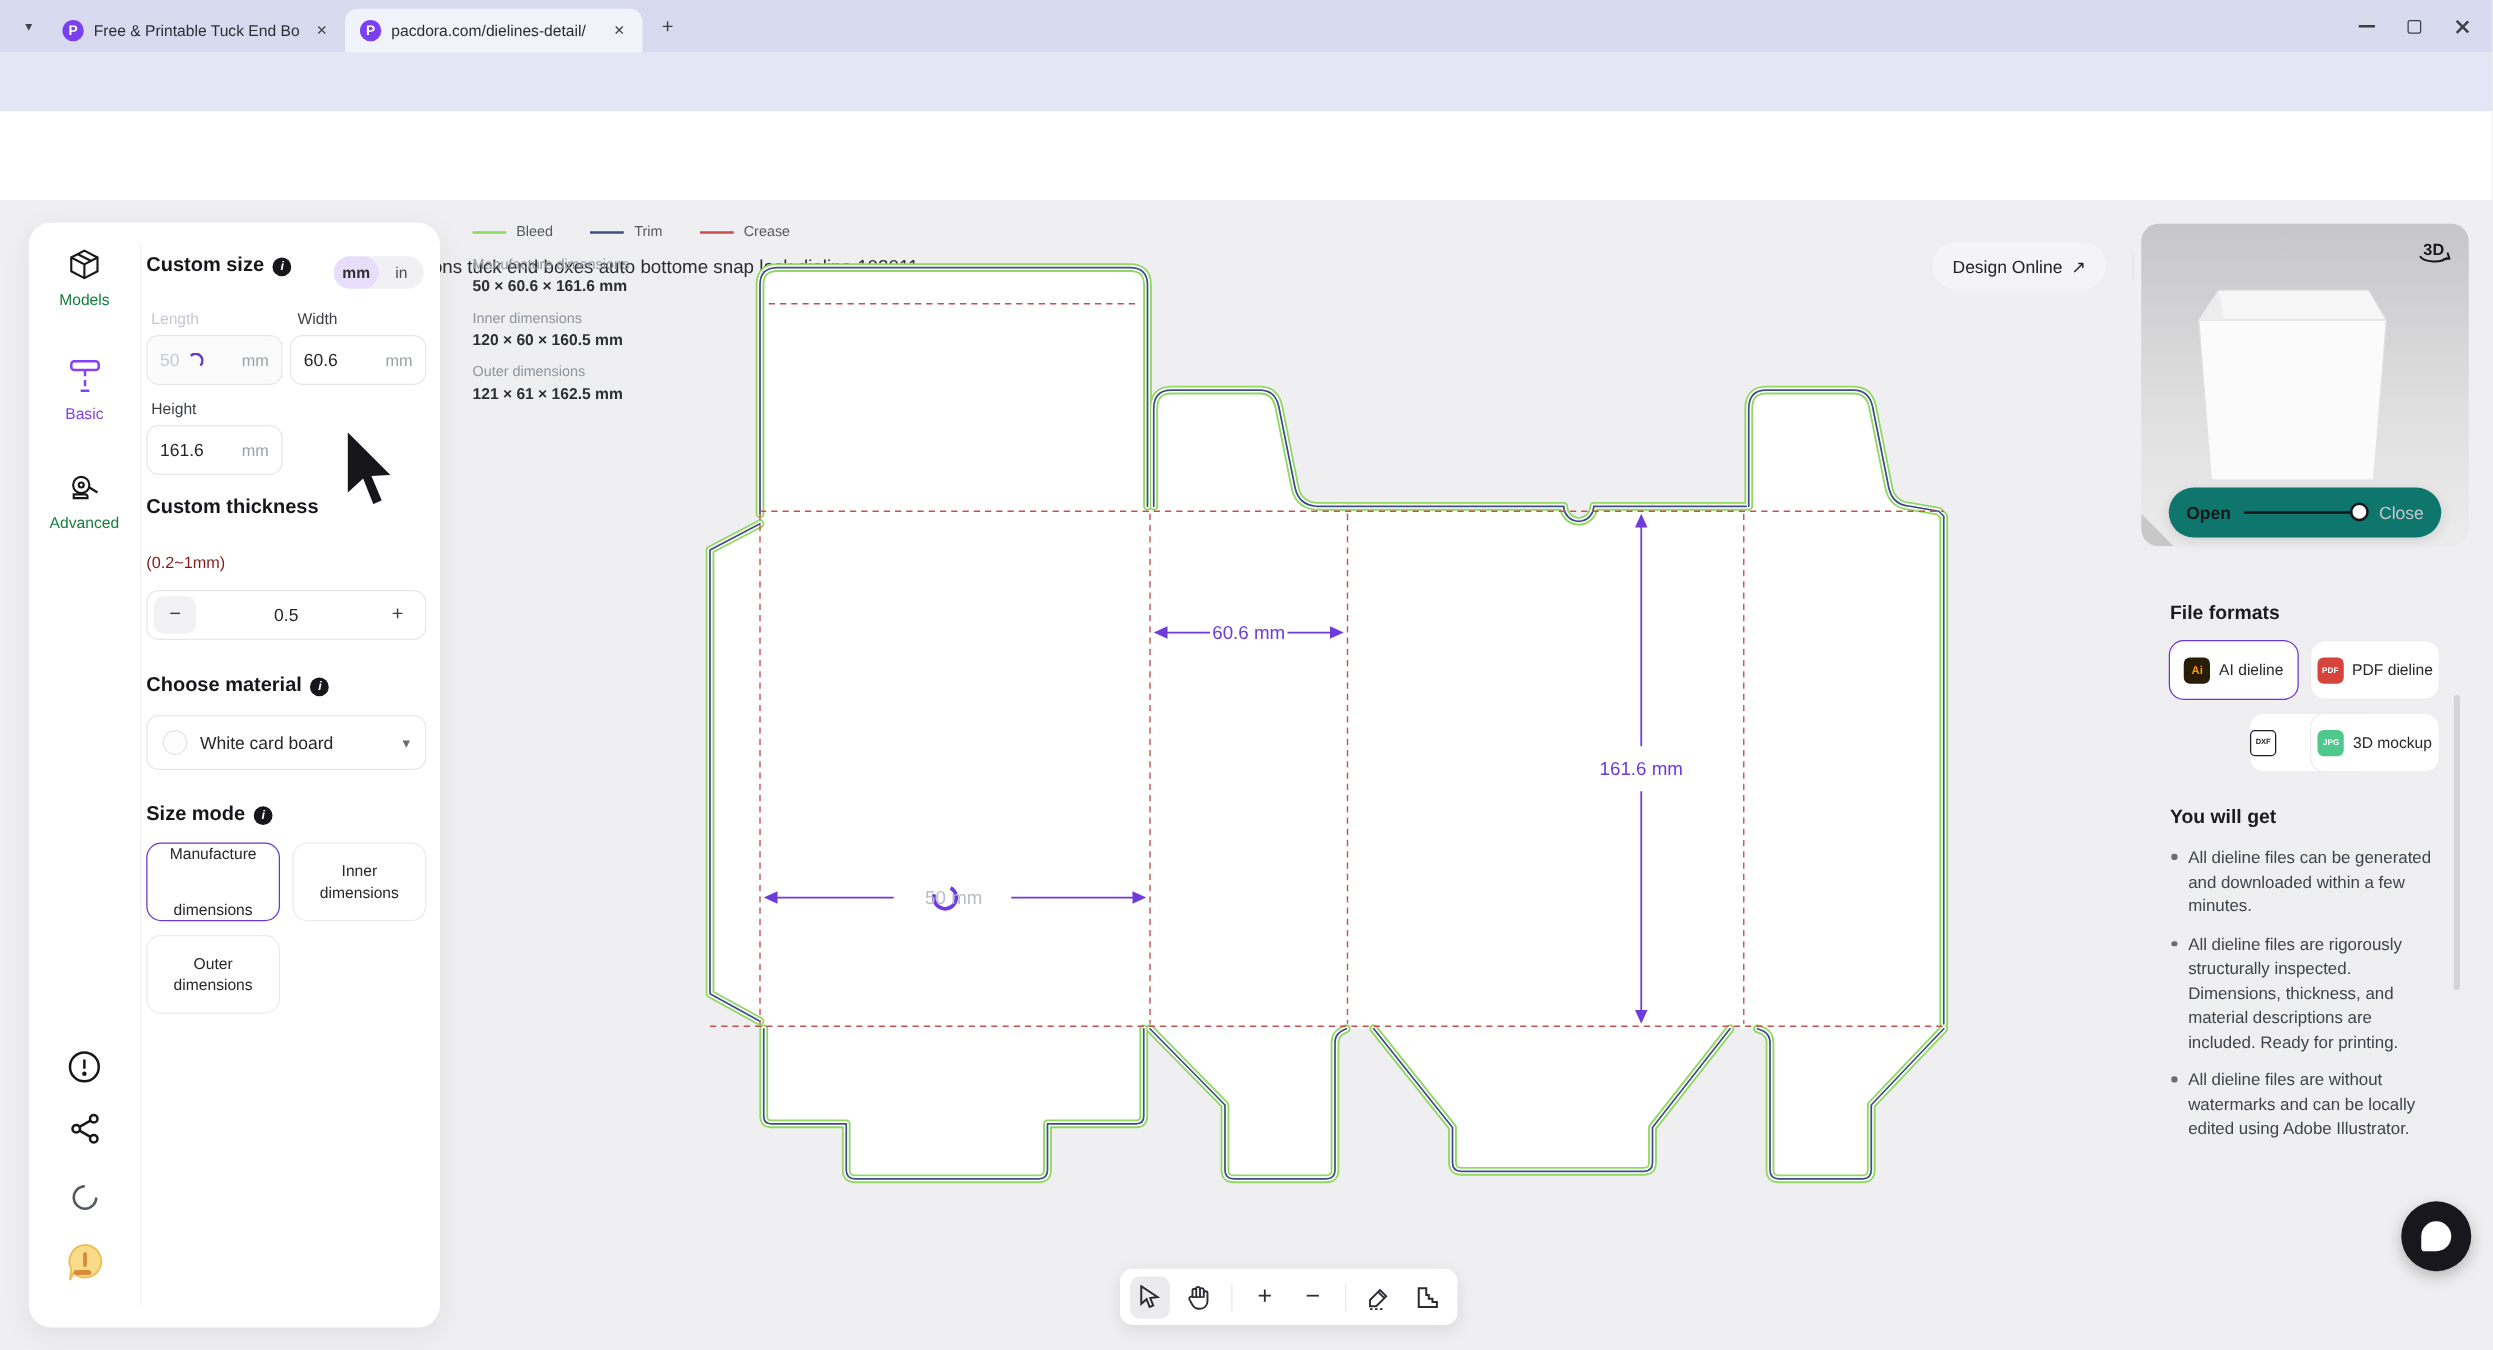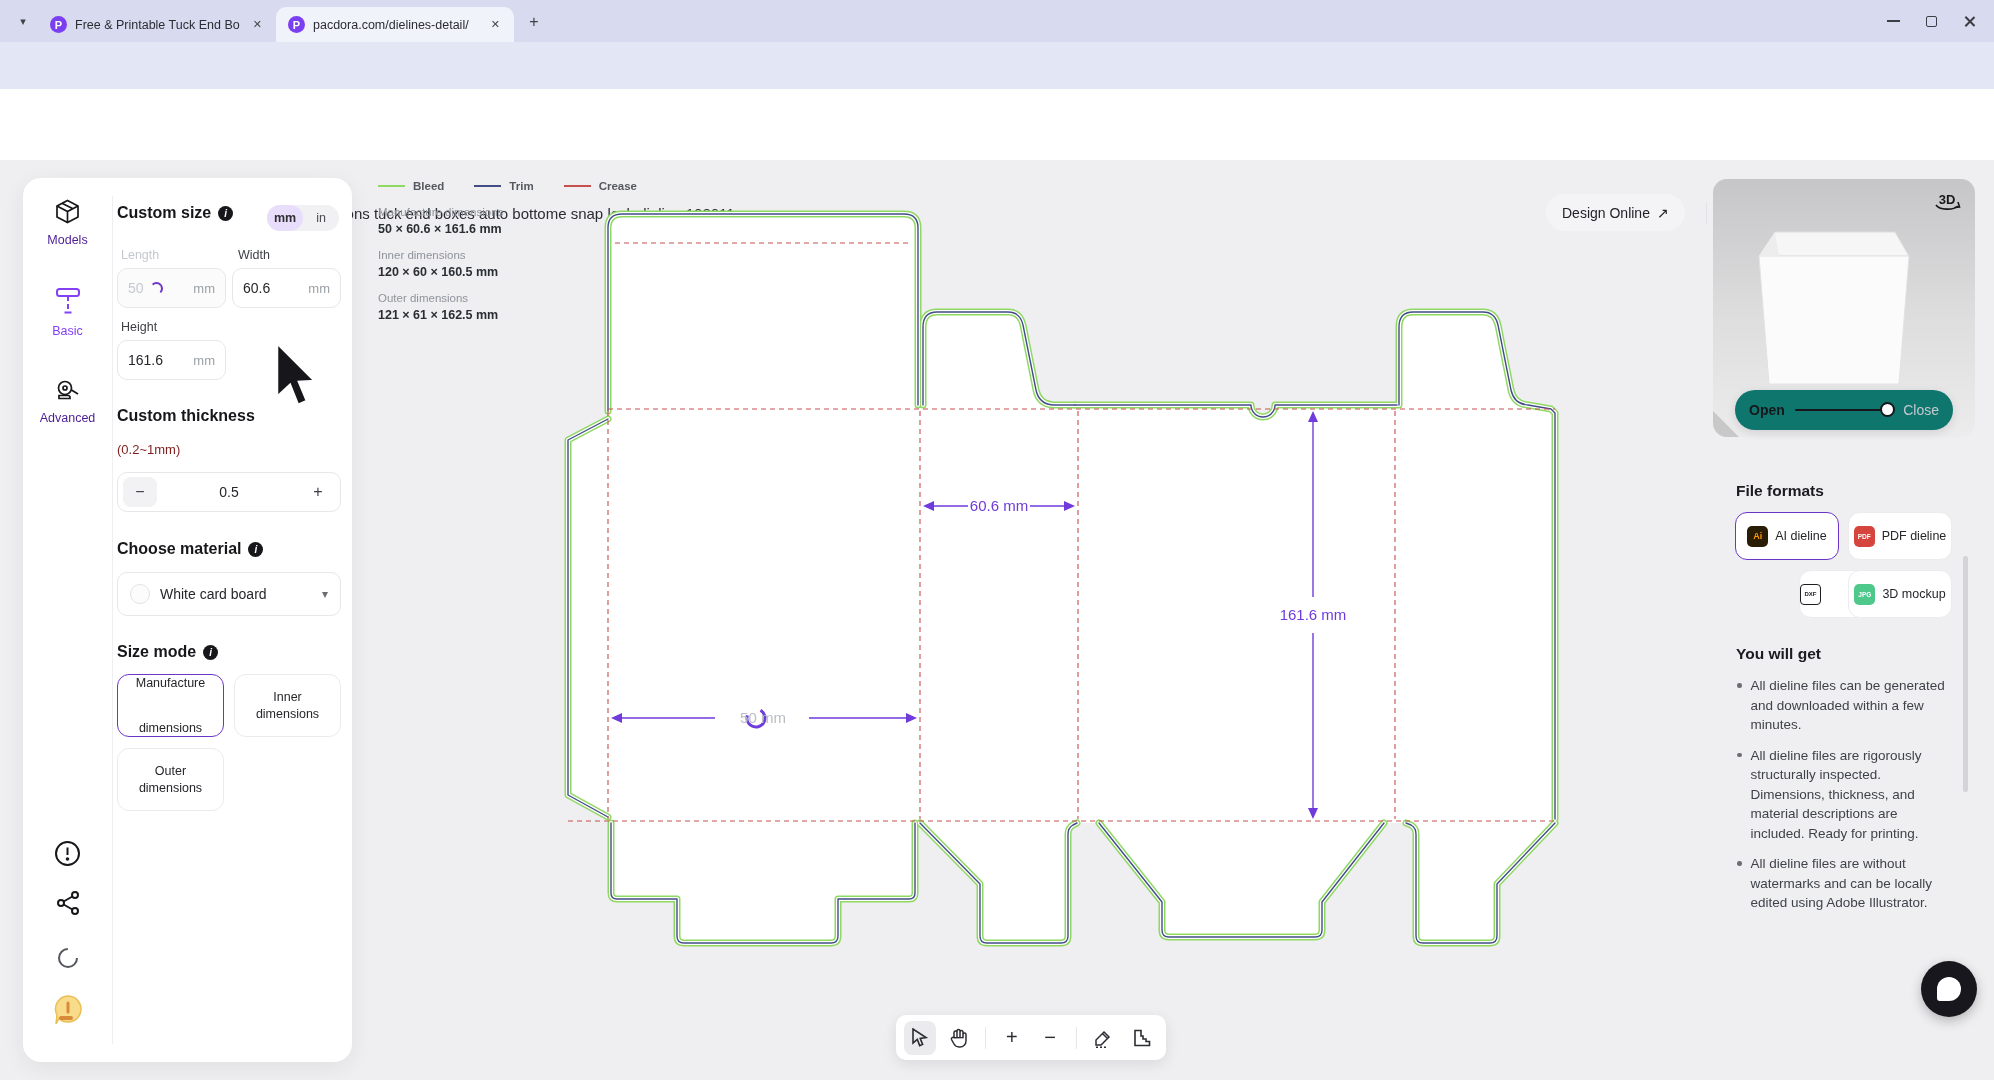--- a/index.html
+++ b/index.html
@@ -40,21 +40,21 @@
   .logo { position:absolute; left:40px; top:110px; font-size:23px; font-weight:700; letter-spacing:-0.5px; color:#121216; }
   .ptitle { position:absolute; left:238px; top:116px; font-size:15px; color:#2a2c31; }
   .btn-design { position:absolute; left:1546px; top:105px; height:37px; padding:0 16px; background:#f4f4f6; border-radius:19px; display:flex; align-items:center; gap:7px; font-size:14px; color:#232327; }
   .hdr-div { position:absolute; left:1706px; top:113px; width:1px; height:22px; background:#e4e4e8; }
   .printer { position:absolute; left:1736px; top:110px; }
   .btn-green { position:absolute; left:1792px; top:103px; width:168px; height:41px; background:#49c571; border-radius:21px; color:#fff; font-size:14px; font-weight:600; display:flex; align-items:center; justify-content:center; }
 
   
   .lpanel { position:absolute; left:23px; top:178px; width:329px; height:884px; background:#fff; border-radius:18px; box-shadow:0 6px 22px rgba(40,40,60,.07); }
   .raildiv { position:absolute; left:89px; top:18px; width:1px; height:848px; background:#efeff2; }
-  .railitem { position:absolute; left:0; width:89px; text-align:center; font-size:12.5px; color:#4c1d95; }
+  .railitem { position:absolute; left:0; width:89px; text-align:center; font-size:12.5px; color:#15803d; }
   .railitem .lbl { display:block; margin-top:5px; }
   .railitem.purple { color:#8440f5; }
   .railico { display:inline-block; }
   .ctitle { position:absolute; font-size:16px; font-weight:700; color:#17171b; display:flex; align-items:center; gap:7px;}
   .infoc { width:15px; height:15px; border-radius:50%; background:#17171b; color:#fff; font-size:10px; font-weight:700; font-style:italic; display:inline-flex; align-items:center; justify-content:center; }
   .unittog { position:absolute; left:244px; top:27px; width:72px; height:26px; background:#f1f1f4; border-radius:13px; display:flex; }
   .unittog .seg { flex:1; display:flex; align-items:center; justify-content:center; font-size:12.5px; color:#4a4c52; border-radius:13px; }
   .unittog .seg.on { background:#e8ddfb; color:#2f2f33; font-weight:600; }
   .flabel { position:absolute; font-size:12.5px; color:#3d3f45; }
   .flabel.dis { color:#c5c8ce; }
@@ -68,21 +68,21 @@
   .stepbtn.plus { background:transparent; }
   .stepval { flex:1; text-align:center; font-size:14px; color:#26262b; }
   .dropdown { position:absolute; left:94px; top:394px; width:224px; height:44px; border:1px solid #e7e7ea; border-radius:10px; display:flex; align-items:center; gap:10px; padding:0 12px; font-size:14px; color:#26262b; }
   .swatch { width:20px; height:20px; border-radius:50%; background:#fcfcfc; border:1px solid #e3e3e6; }
   .dropdown .chev2 { margin-left:auto; color:#6b6d73; font-size:12px; }
   .modebtn { position:absolute; width:107px; height:63px; border:1px solid #ebebee; border-radius:12px; background:#fff; display:flex; flex-direction:column; align-items:center; justify-content:center; font-size:12.5px; color:#26262b; line-height:17px; }
   .modebtn.sel { border:1.8px solid #6d35c9; }
   .railbot { position:absolute; left:0; width:89px; display:flex; justify-content:center; }
 
   
-  .legend { position:absolute; left:378px; top:180px; display:flex; gap:30px; align-items:center;font-weight:bold; }
+  .legend { position:absolute; left:378px; top:180px; display:flex; gap:30px; align-items:center; }
   .legitem { display:flex; align-items:center; gap:8px; font-size:11.5px; color:#55585e; }
   .legline { width:27px; height:2.5px; }
   .dimsblk { position:absolute; left:378px; top:206px; }
   .dimlabel { font-size:11.5px; color:#8f949b; margin-top:13px; }
   .dimvalue { font-size:12.5px; font-weight:700; color:#2a2e33; margin-top:4px; }
 
   .toolbar { position:absolute; left:896px; top:1015px; width:270px; height:45px; background:#fff; border-radius:10px; box-shadow:0 4px 14px rgba(30,30,50,.10); display:flex; align-items:center; padding:0 8px; gap:6px; }
   .tool { width:34px; height:34px; border-radius:8px; display:flex; align-items:center; justify-content:center; color:#2b2d33; font-size:20px; }
   .tool.active { background:#ebebee; }
   .tdiv { width:1px; height:22px; background:#e7e7ea; margin:0 4px; }
@@ -273,21 +273,21 @@
     <div class="fbox" style="left:209px; top:90px;">
       <span>60.6</span>
       <span class="unit">mm</span>
     </div>
     <div class="flabel" style="left:98px; top:142px;">Height</div>
     <div class="fbox" style="left:94px; top:162px;">
       <span>161.6</span>
       <span class="unit">mm</span>
     </div>
 
-    <div class="ctitle" style="left:94px; top:229px;">
+    <div class="ctitle" style="left:94px; top:219px;">
       <span>Custom thickness</span>
     </div>
     <div class="range" style="left:94px; top:264px;">(0.2~1mm)</div>
     <div class="stepper">
       <span class="stepbtn">−</span>
       <span class="stepval">0.5</span>
       <span class="stepbtn plus">+</span>
     </div>
 
     <div class="ctitle" style="left:94px; top:362px;">

